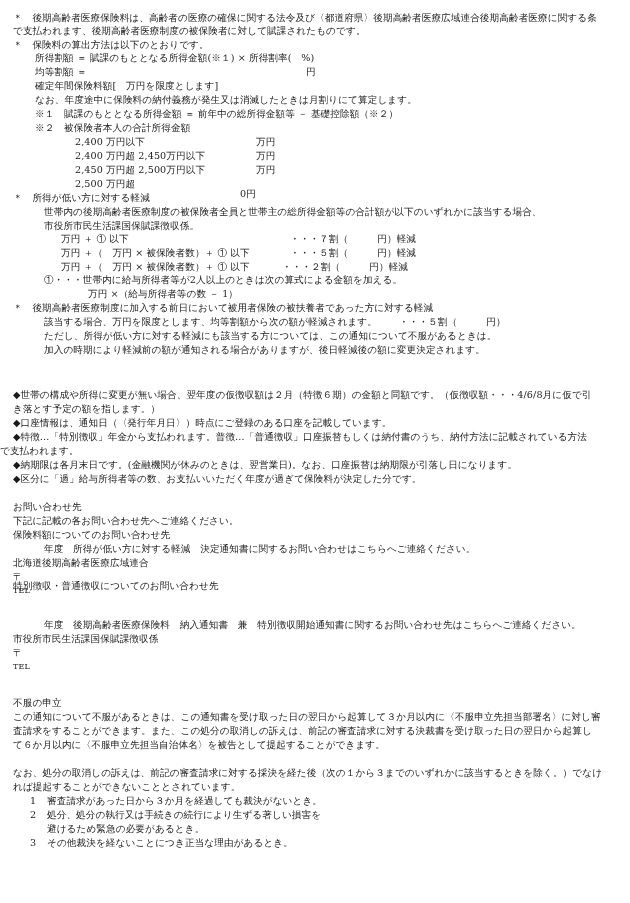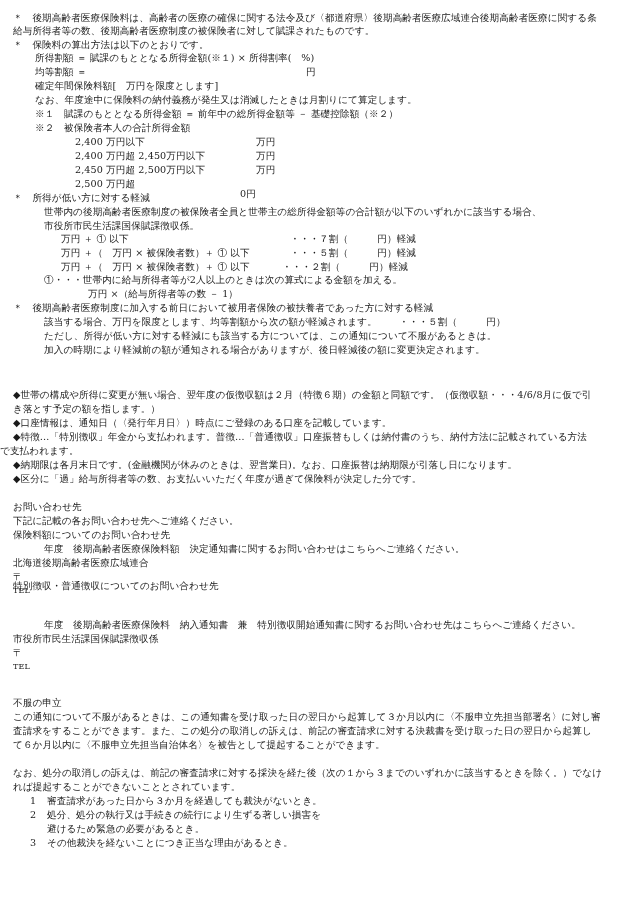--- a/index.html
+++ b/index.html
@@ -5,21 +5,21 @@
   html, body { margin:0; padding:0; background:#ffffff; }
   body { width:630px; height:903px; position:relative; overflow:hidden;
          font-family:"DejaVu Serif","Liberation Serif",serif; color:#1a1a1a; }
   .ln { position:absolute; font-size:9.6px; line-height:12px; white-space:pre; letter-spacing:0.1px; }
 </style>
 </head>
 <body>
 
 <div>
   <div class="ln" style="left:13px;top:12px">＊　後期高齢者医療保険料は、高齢者の医療の確保に関する法令及び〈都道府県〉後期高齢者医療広域連合後期高齢者医療に関する条</div>
-  <div class="ln" style="left:13px;top:25px">給与所得者等の数、後期高齢者医療制度の被保険者に対して賦課されたものです。</div>
+  <div class="ln" style="left:13px;top:25px">で支払われます、後期高齢者医療制度の被保険者に対して賦課されたものです。</div>
   <div class="ln" style="left:13px;top:39px">＊　保険料の算出方法は以下のとおりです。</div>
   <div class="ln" style="left:35px;top:52px">所得割額 ＝ 賦課のもととなる所得金額(※１) × 所得割率(　%)</div>
   <div class="ln" style="left:35px;top:66px">均等割額 ＝</div>
   <div class="ln" style="left:306px;top:66px">円</div>
   <div class="ln" style="left:35px;top:80px">確定年間保険料額[　万円を限度とします]</div>
   <div class="ln" style="left:35px;top:94px">なお、年度途中に保険料の納付義務が発生又は消滅したときは月割りにて算定します。</div>
   <div class="ln" style="left:35px;top:108px">※１　賦課のもととなる所得金額 ＝ 前年中の総所得金額等 － 基礎控除額（※２）</div>
   <div class="ln" style="left:35px;top:122px">※２　被保険者本人の合計所得金額</div>
 
   <div class="ln" style="left:75px;top:136px">2,400 万円以下</div>
@@ -59,21 +59,21 @@
   <div class="ln" style="left:13px;top:431px">◆特徴…「特別徴収」年金から支払われます。普徴…「普通徴収」口座振替もしくは納付書のうち、納付方法に記載されている方法</div>
   <div class="ln" style="left:0;top:445px">で支払われます。</div>
   <div class="ln" style="left:13px;top:459px">◆納期限は各月末日です。(金融機関が休みのときは、翌営業日)。なお、口座振替は納期限が引落し日になります。</div>
   <div class="ln" style="left:13px;top:473px">◆区分に「過」給与所得者等の数、お支払いいただく年度が過ぎて保険料が決定した分です。</div>
 </div>
 
 <div>
   <div class="ln" style="left:13px;top:501px">お問い合わせ先</div>
   <div class="ln" style="left:13px;top:515px">下記に記載の各お問い合わせ先へご連絡ください。</div>
   <div class="ln" style="left:13px;top:529px">保険料額についてのお問い合わせ先</div>
-  <div class="ln" style="left:44px;top:543px">年度　後期高齢者医療保険料額　決定通知書に関するお問い合わせはこちらへご連絡ください。</div>
+  <div class="ln" style="left:44px;top:543px">年度　所得が低い方に対する軽減　決定通知書に関するお問い合わせはこちらへご連絡ください。</div>
   <div class="ln" style="left:13px;top:557px">北海道後期高齢者医療広域連合</div>
   <div class="ln" style="left:13px;top:571px">〒</div>
   <div class="ln" style="left:13px;top:585px;font-size:8px">TEL</div>
 
   <div class="ln" style="left:13px;top:580px">特別徴収・普通徴収についてのお問い合わせ先</div>
   <div class="ln" style="left:44px;top:619px">年度　後期高齢者医療保険料　納入通知書　兼　特別徴収開始通知書に関するお問い合わせ先はこちらへご連絡ください。</div>
   <div class="ln" style="left:13px;top:633px">市役所市民生活課国保賦課徴収係</div>
   <div class="ln" style="left:13px;top:647px">〒</div>
   <div class="ln" style="left:13px;top:661px;font-size:8px">TEL</div>
 </div>

